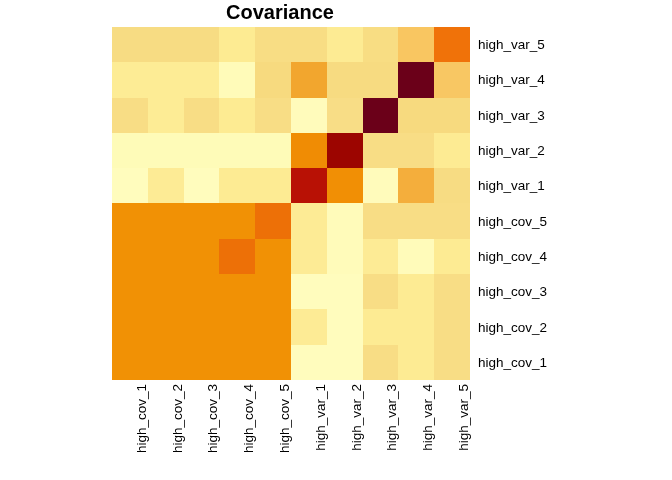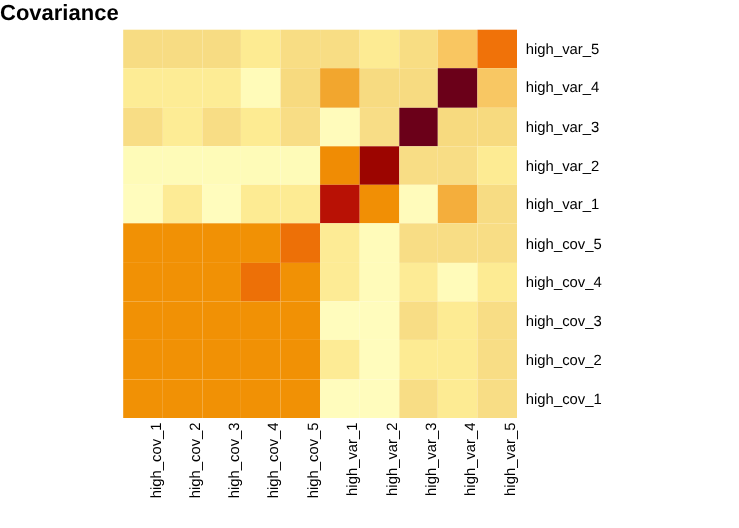--- a/index.html
+++ b/index.html
@@ -18,21 +18,21 @@
     position: absolute;
     left: 0; top: 0;
     width: 672px;
     height: 480px;
   }
   #chart-title {
     position: absolute;
     left: 0;
     top: 0px;
     width: 560px;
-    text-align: left;
+    text-align: center;
     font-size: 20px;
     font-weight: bold;
     color: #000000;
     letter-spacing: 0px;
     line-height: 24px;
   }
   #heatmap-grid {
     position: absolute;
     left: 112px;
     top: 27px;

